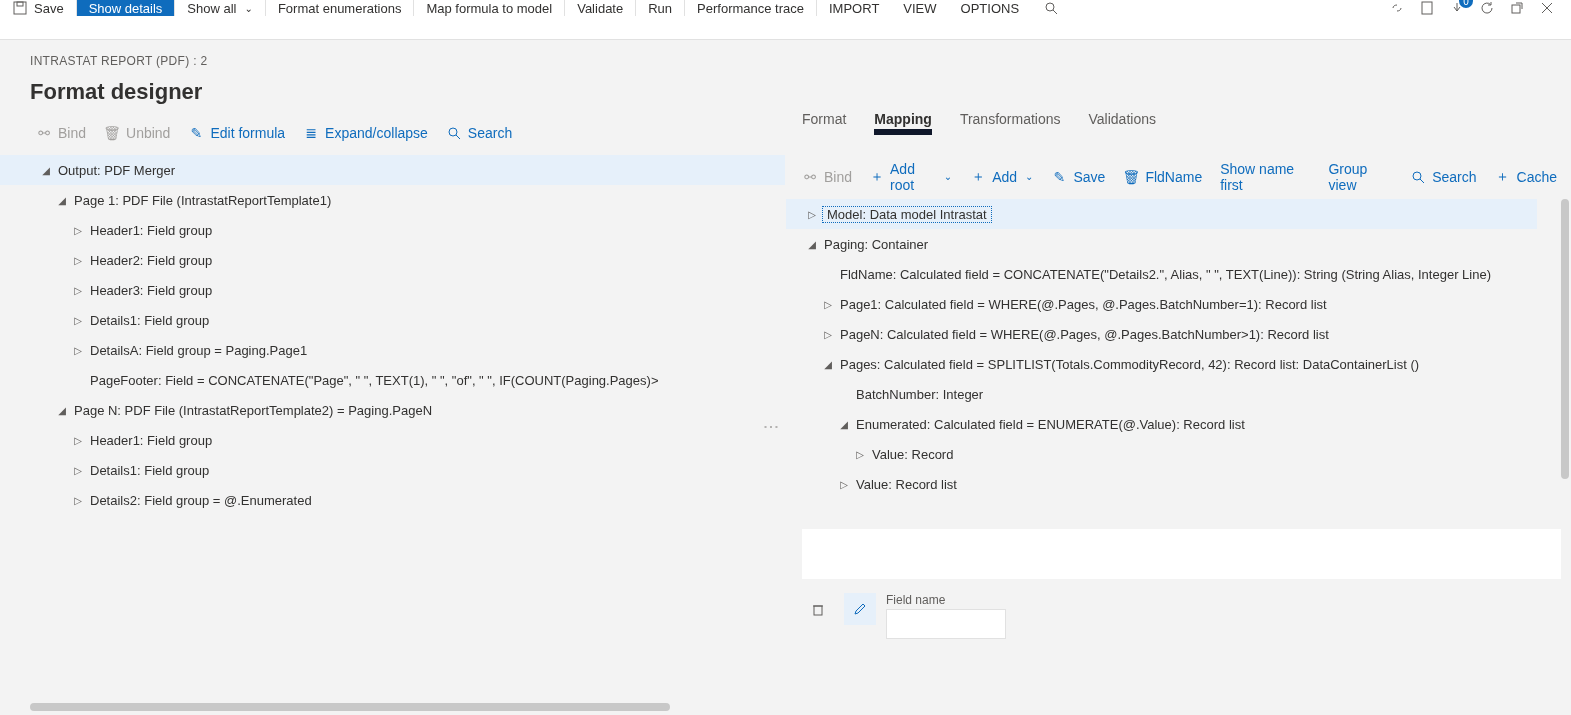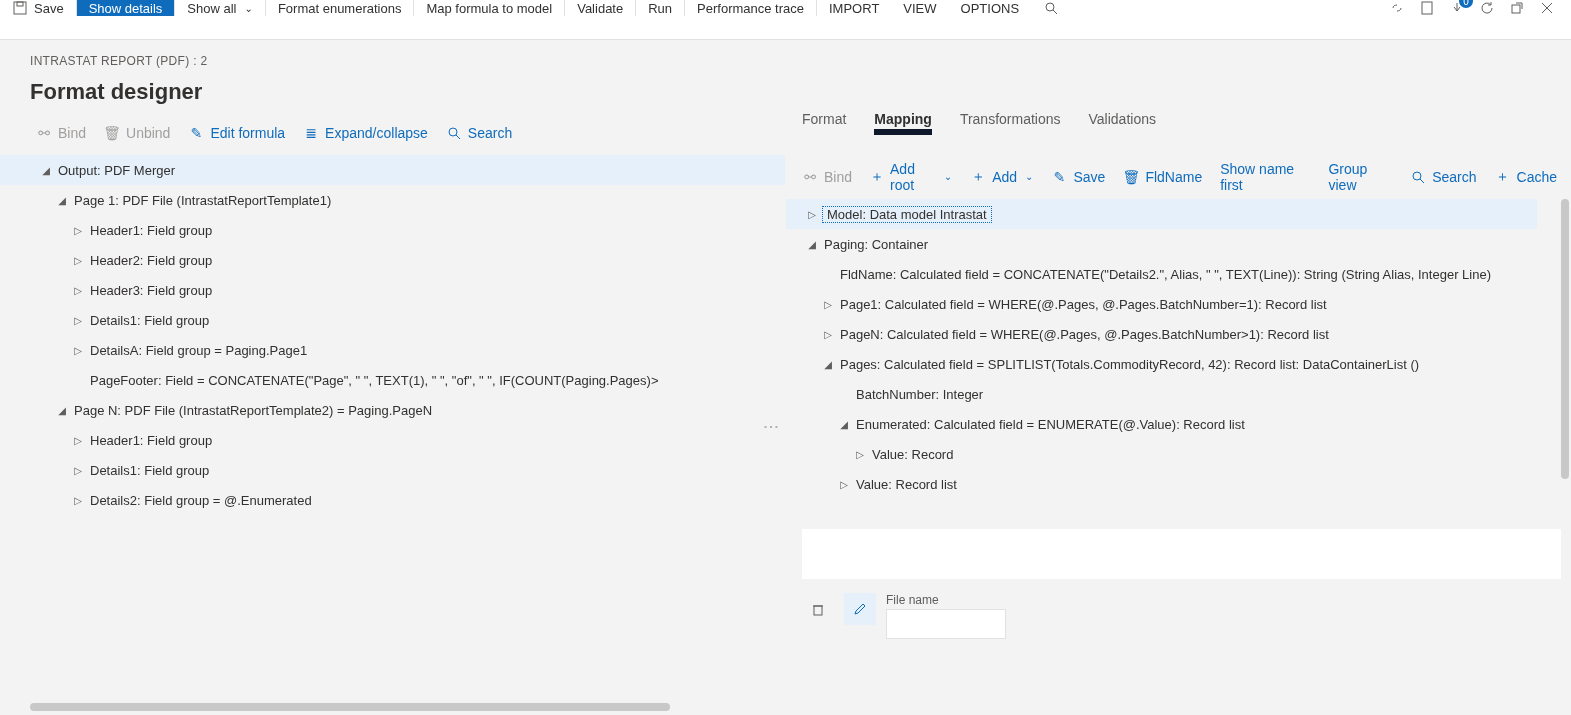--- a/index.html
+++ b/index.html
@@ -350,21 +350,21 @@
                   <rect x="3" y="4" width="8" height="9" fill="none" stroke="#605e5c"></rect>
                   <line x1="2" y1="4" x2="12" y2="4" stroke="#605e5c"></line>
                 </svg>
               </div>
             <div class="icon-btn hl">
                 <svg width="14" height="14" viewBox="0 0 14 14">
                   <path d="M2 12l1-3 7-7 2 2-7 7z" fill="none" stroke="#0f6cbd"></path>
                 </svg>
               </div>
             <div class="prop-field">
-              <div class="prop-label">File name</div>
+              <div class="prop-label">Field name</div>
               <div class="prop-input" style="width:120px"></div>
             </div>
           </div>
         </div>
       </div>
     </div>
   </div>
 </div>
 
 </body></html>

